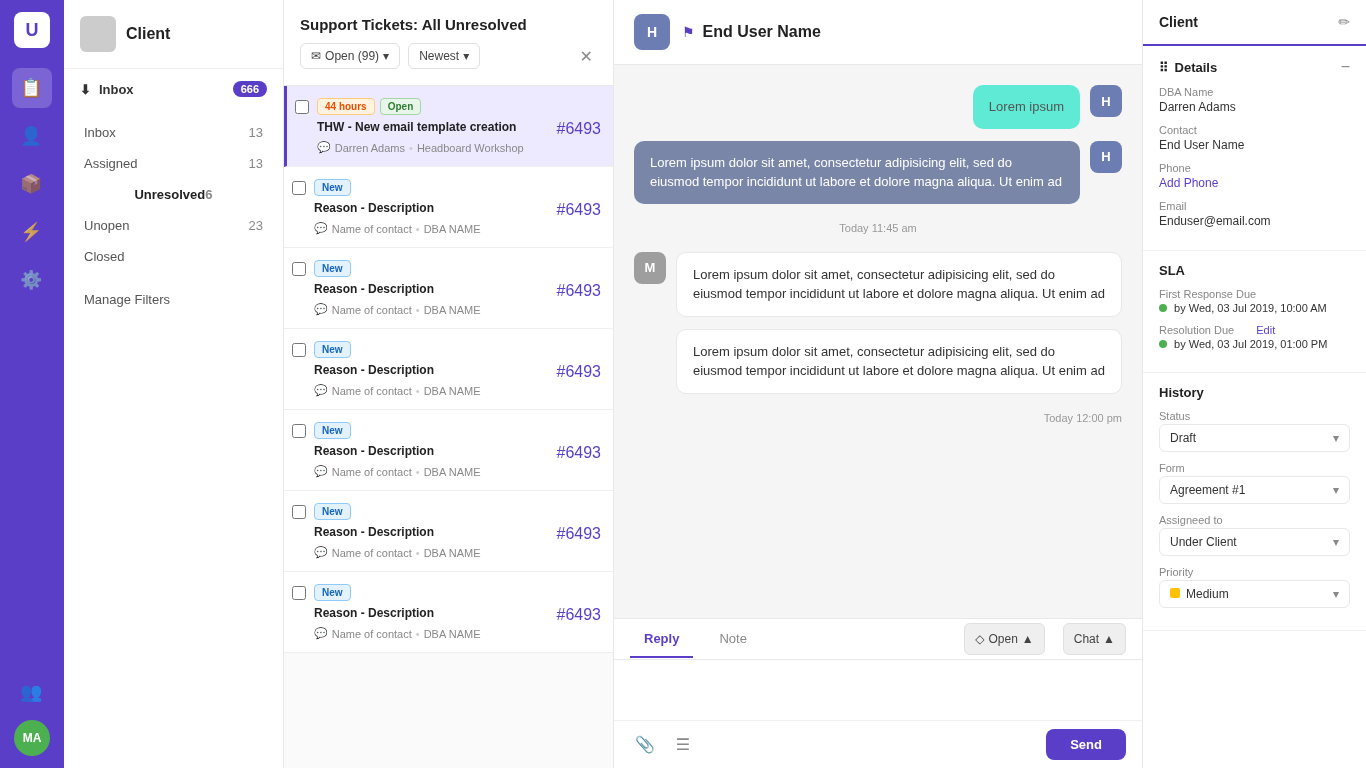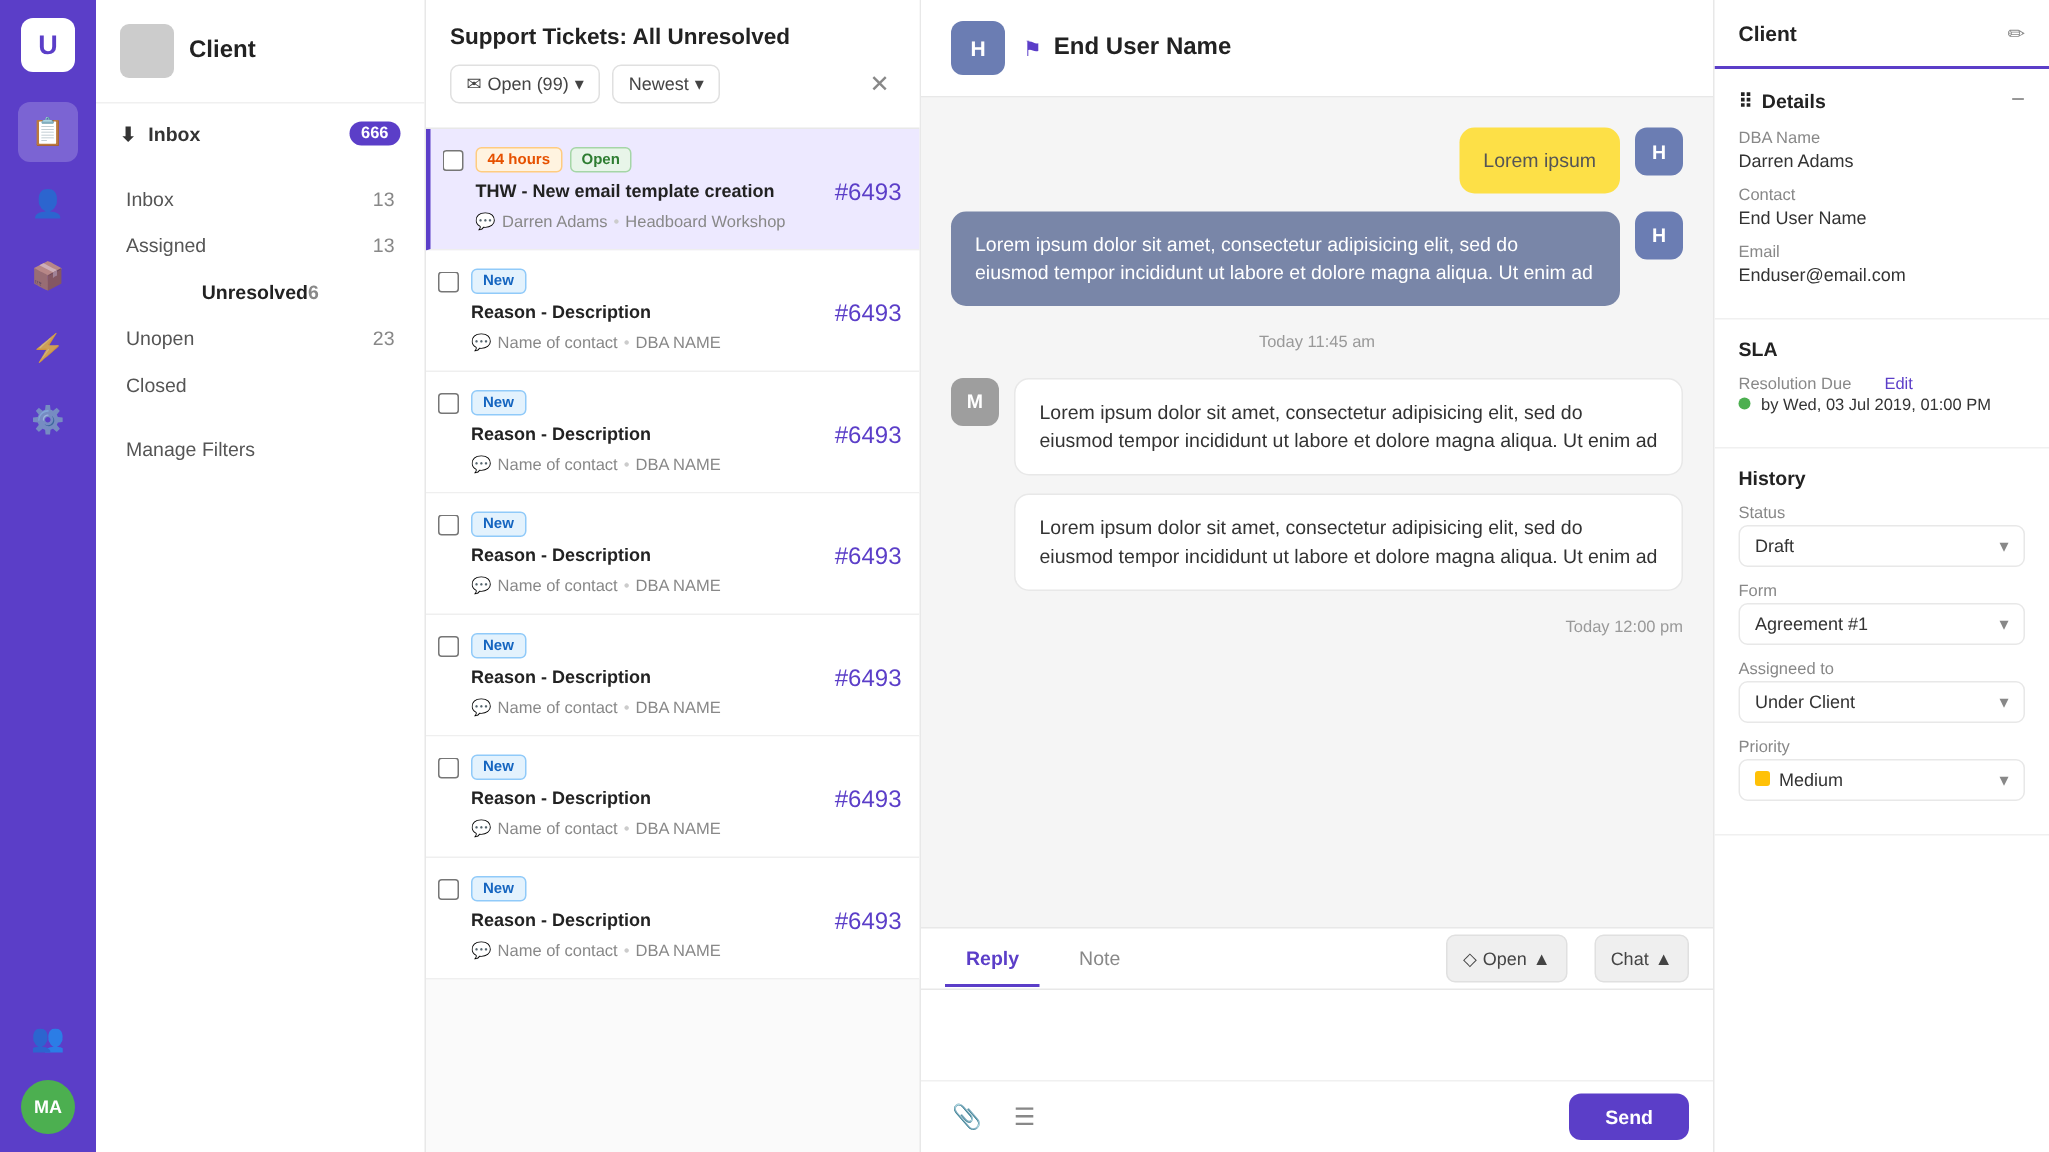--- a/index.html
+++ b/index.html
@@ -218,21 +218,21 @@
     .msg-avatar.m { background: #9e9e9e; }
 
     .msg-bubble {
       max-width: 480px;
       padding: 12px 16px;
       border-radius: 10px;
       font-size: 13px;
       line-height: 1.5;
       color: #333;
     }
-    .msg-bubble.received-short { background: #fde047; color: #555; }
+    .msg-bubble.received-short { background: #5eead4; color: #555; }
     .msg-bubble.received { background: #7986a8; color: white; }
     .msg-bubble.sent { background: white; border: 1px solid #e8e8e8; }
 
     .msg-time { text-align: center; color: #999; font-size: 11px; margin: 6px 0; }
 
     
     .reply-area {
       background: white;
       border-top: 1px solid #e8e8e8;
     }
@@ -630,29 +630,40 @@
     </div>
     <div class="rp-field">
       <div class="rp-label">DBA Name</div>
       <div class="rp-value">Darren Adams</div>
     </div>
     <div class="rp-field">
       <div class="rp-label">Contact</div>
       <div class="rp-value">End User Name</div>
     </div>
     <div class="rp-field">
+      <div class="rp-label">Phone</div>
+      <div class="rp-value link">Add Phone</div>
+    </div>
+    <div class="rp-field">
       <div class="rp-label">Email</div>
       <div class="rp-value">Enduser@email.com</div>
     </div>
   </div>
 
   <div class="rp-section">
     <div class="rp-section-header">
       <div class="rp-section-title">
         <span>SLA</span>
+      </div>
+    </div>
+    <div class="rp-field">
+      <div class="rp-label">First Response Due</div>
+      <div class="sla-value">
+        <span class="sla-dot"></span>
+        <span>by Wed, 03 Jul 2019, 10:00 AM</span>
       </div>
     </div>
     <div class="rp-field">
       <div class="rp-label">
         <span>Resolution Due</span>
         <span style="color:#5b3ec8; margin-left:19px; cursor:pointer;">Edit</span>
       </div>
       <div class="sla-value">
         <span class="sla-dot"></span>
         <span>by Wed, 03 Jul 2019, 01:00 PM</span>

